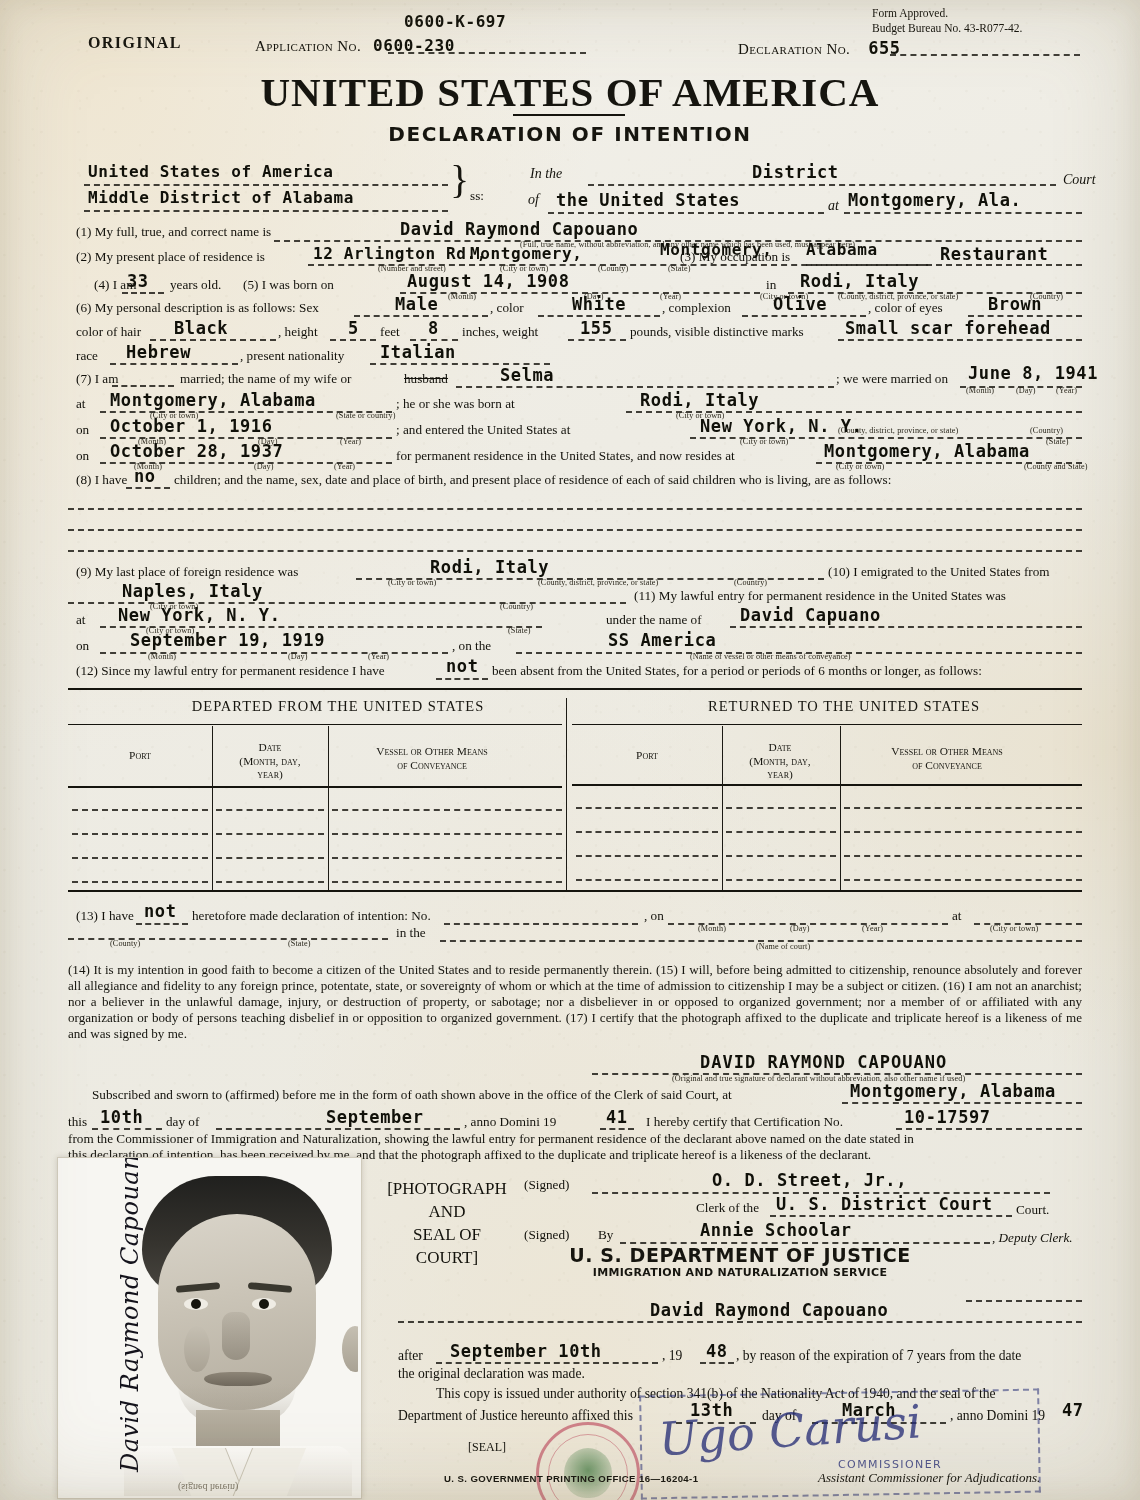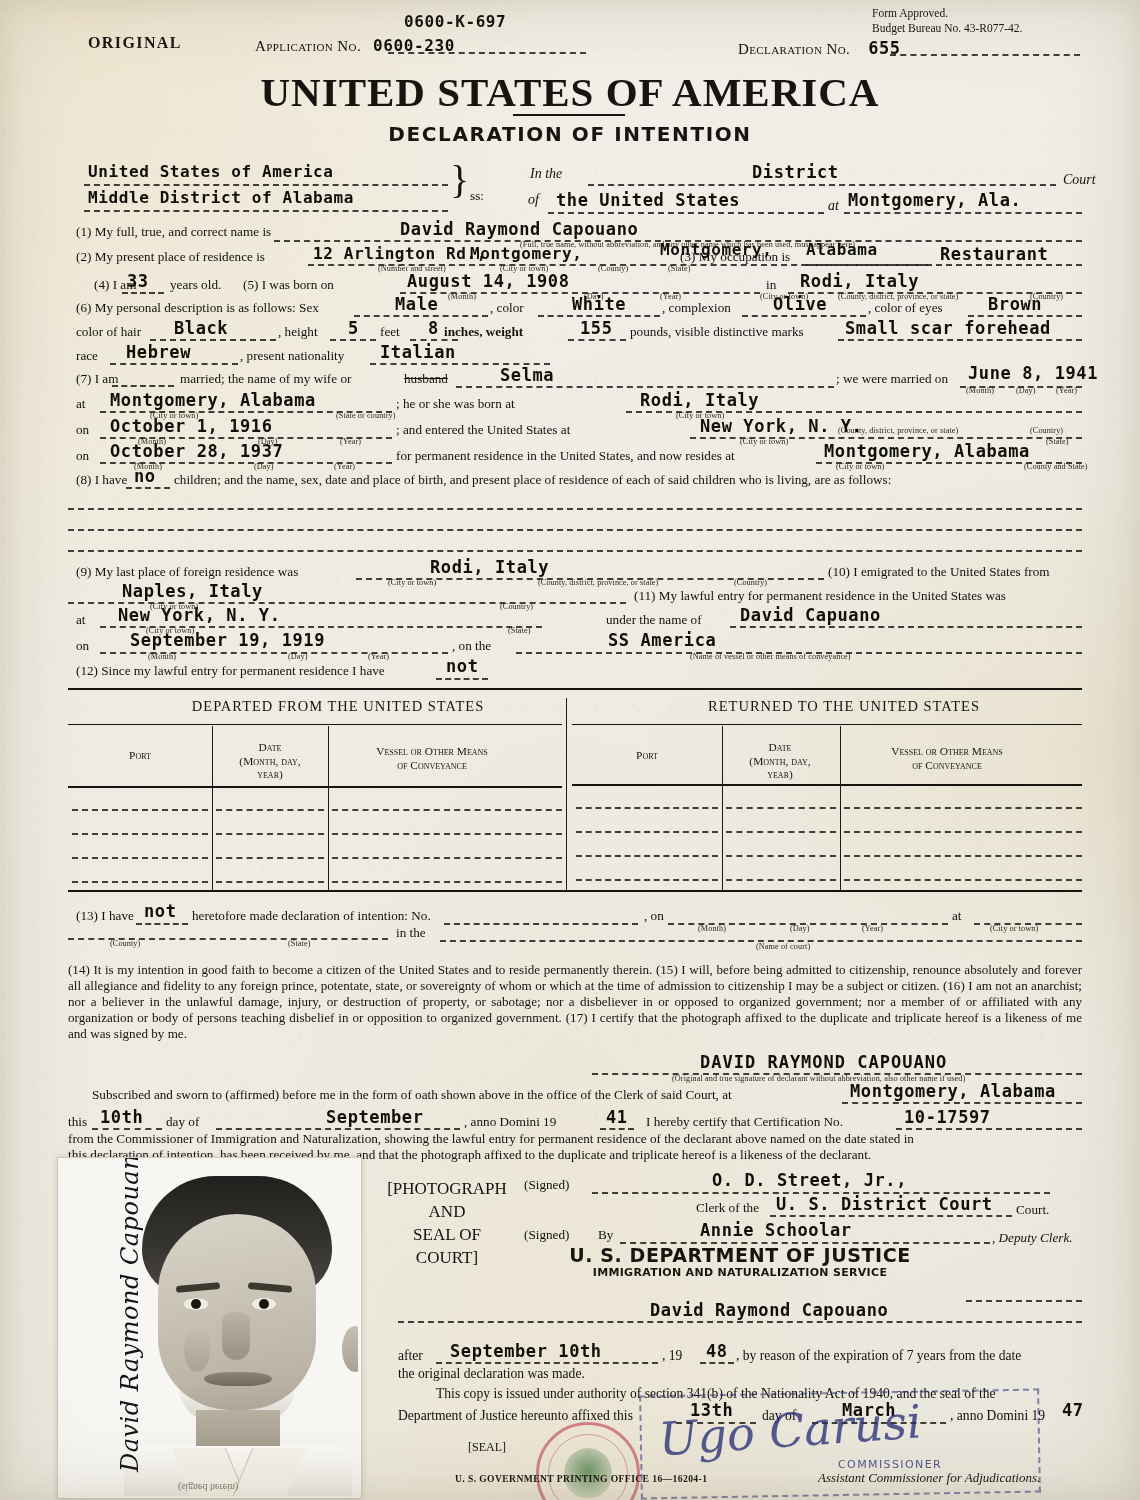--- a/index.html
+++ b/index.html
@@ -117,21 +117,21 @@
   #seal .eagle{position:absolute;left:28px;top:26px;width:48px;height:50px;border-radius:50% 50% 46% 46%;
        background:radial-gradient(circle at 50% 45%, rgba(74,128,74,.78), rgba(74,128,74,.22) 70%);}
   #sigstamp{position:absolute;left:660px;top:1400px;width:360px;height:100px;
        font-family:"DejaVu Serif",serif;font-style:italic;font-size:46px;
        color:rgba(40,48,120,.78);transform:rotate(-4deg);white-space:nowrap;}
   #stampbox{position:absolute;left:640px;top:1392px;width:400px;height:104px;
        border:2px dashed rgba(40,48,120,.55);transform:rotate(-1deg);}
   #commlbl{position:absolute;left:838px;top:1458px;font-family:"DejaVu Sans",sans-serif;
        font-size:11px;letter-spacing:1.4px;color:rgba(40,48,120,.8);}
 
-  #gpo{position:absolute;left:455px;top:1473px;font-family:Liberation Serif, serif;
+  #gpo{position:absolute;left:444px;top:1473px;font-family:Liberation Sans, sans-serif;
        font-size:9.6px;letter-spacing:.4px;font-weight:700;}
   #asstcomm{position:absolute;left:818px;top:1470px;font-size:13px;font-style:italic;}
 </style>
 </head>
 <body>
 
 <div id="page">
   <div class="noise"></div>
 
   <div class="abs" id="orig">ORIGINAL</div>
@@ -229,21 +229,21 @@
 
   <div class="abs p" style="left:76px;top:324px;">color of hair</div>
   <div class="abs t lg" style="left:174px;top:318px;">Black</div>
   <div class="dl" style="left:150px;top:339px;width:126px;"></div>
   <div class="abs p" style="left:278px;top:324px;">, height</div>
   <div class="abs t lg" style="left:348px;top:318px;">5</div>
   <div class="dl" style="left:330px;top:339px;width:46px;"></div>
   <div class="abs p" style="left:380px;top:324px;">feet</div>
   <div class="abs t lg" style="left:428px;top:318px;">8</div>
   <div class="dl" style="left:410px;top:339px;width:48px;"></div>
-  <div class="abs p" style="left:444px;top:324px;font-weight:bold;">inches, weight</div>
+  <div class="abs p" style="left:462px;top:324px;">inches, weight</div>
   <div class="abs t lg" style="left:580px;top:318px;">155</div>
   <div class="dl" style="left:568px;top:339px;width:58px;"></div>
   <div class="abs p" style="left:630px;top:324px;">pounds, visible distinctive marks</div>
   <div class="abs t lg" style="left:845px;top:318px;">Small scar forehead</div>
   <div class="dl" style="left:838px;top:339px;width:244px;"></div>
 
   <div class="abs p" style="left:76px;top:348px;">race</div>
   <div class="abs t lg" style="left:126px;top:342px;">Hebrew</div>
   <div class="dl" style="left:110px;top:363px;width:128px;"></div>
   <div class="abs p" style="left:240px;top:348px;">, present nationality</div>
@@ -337,20 +337,21 @@
   <div class="abs tiny" style="left:288px;top:652px;">(Day)</div>
   <div class="abs tiny" style="left:368px;top:652px;">(Year)</div>
   <div class="abs p" style="left:452px;top:638px;">, on the</div>
   <div class="abs t lg" style="left:608px;top:630px;">SS America</div>
   <div class="dl" style="left:516px;top:652px;width:566px;"></div>
   <div class="abs tiny" style="left:690px;top:652px;">(Name of vessel or other means of conveyance)</div>
 
   <div class="abs p" style="left:76px;top:663px;">(12) Since my lawful entry for permanent residence I have</div>
   <div class="abs t lg" style="left:446px;top:656px;">not</div>
   <div class="dl" style="left:436px;top:678px;width:52px;"></div>
+  <div class="abs p" style="left:492px;top:663px;">been absent from the United States, for a period or periods  of 6 months or longer, as follows:</div>
 
   <div class="hb" style="left:68px;top:688px;width:1014px;"></div>
   <div id="tbl">
     <div class="abs" style="left:80px;top:6px;width:380px;text-align:center;font-variant:small-caps;font-size:14.5px;letter-spacing:1px;">DEPARTED FROM THE UNITED STATES</div>
     <div class="abs" style="left:586px;top:6px;width:380px;text-align:center;font-variant:small-caps;font-size:14.5px;letter-spacing:1px;">RETURNED TO THE UNITED STATES</div>
   </div>
   <div class="hb2" style="left:68px;top:724px;width:494px;"></div>
   <div class="hb2" style="left:572px;top:724px;width:510px;"></div>
 
   <div class="abs tcell" style="left:70px;top:740px;width:140px;">Port</div>

